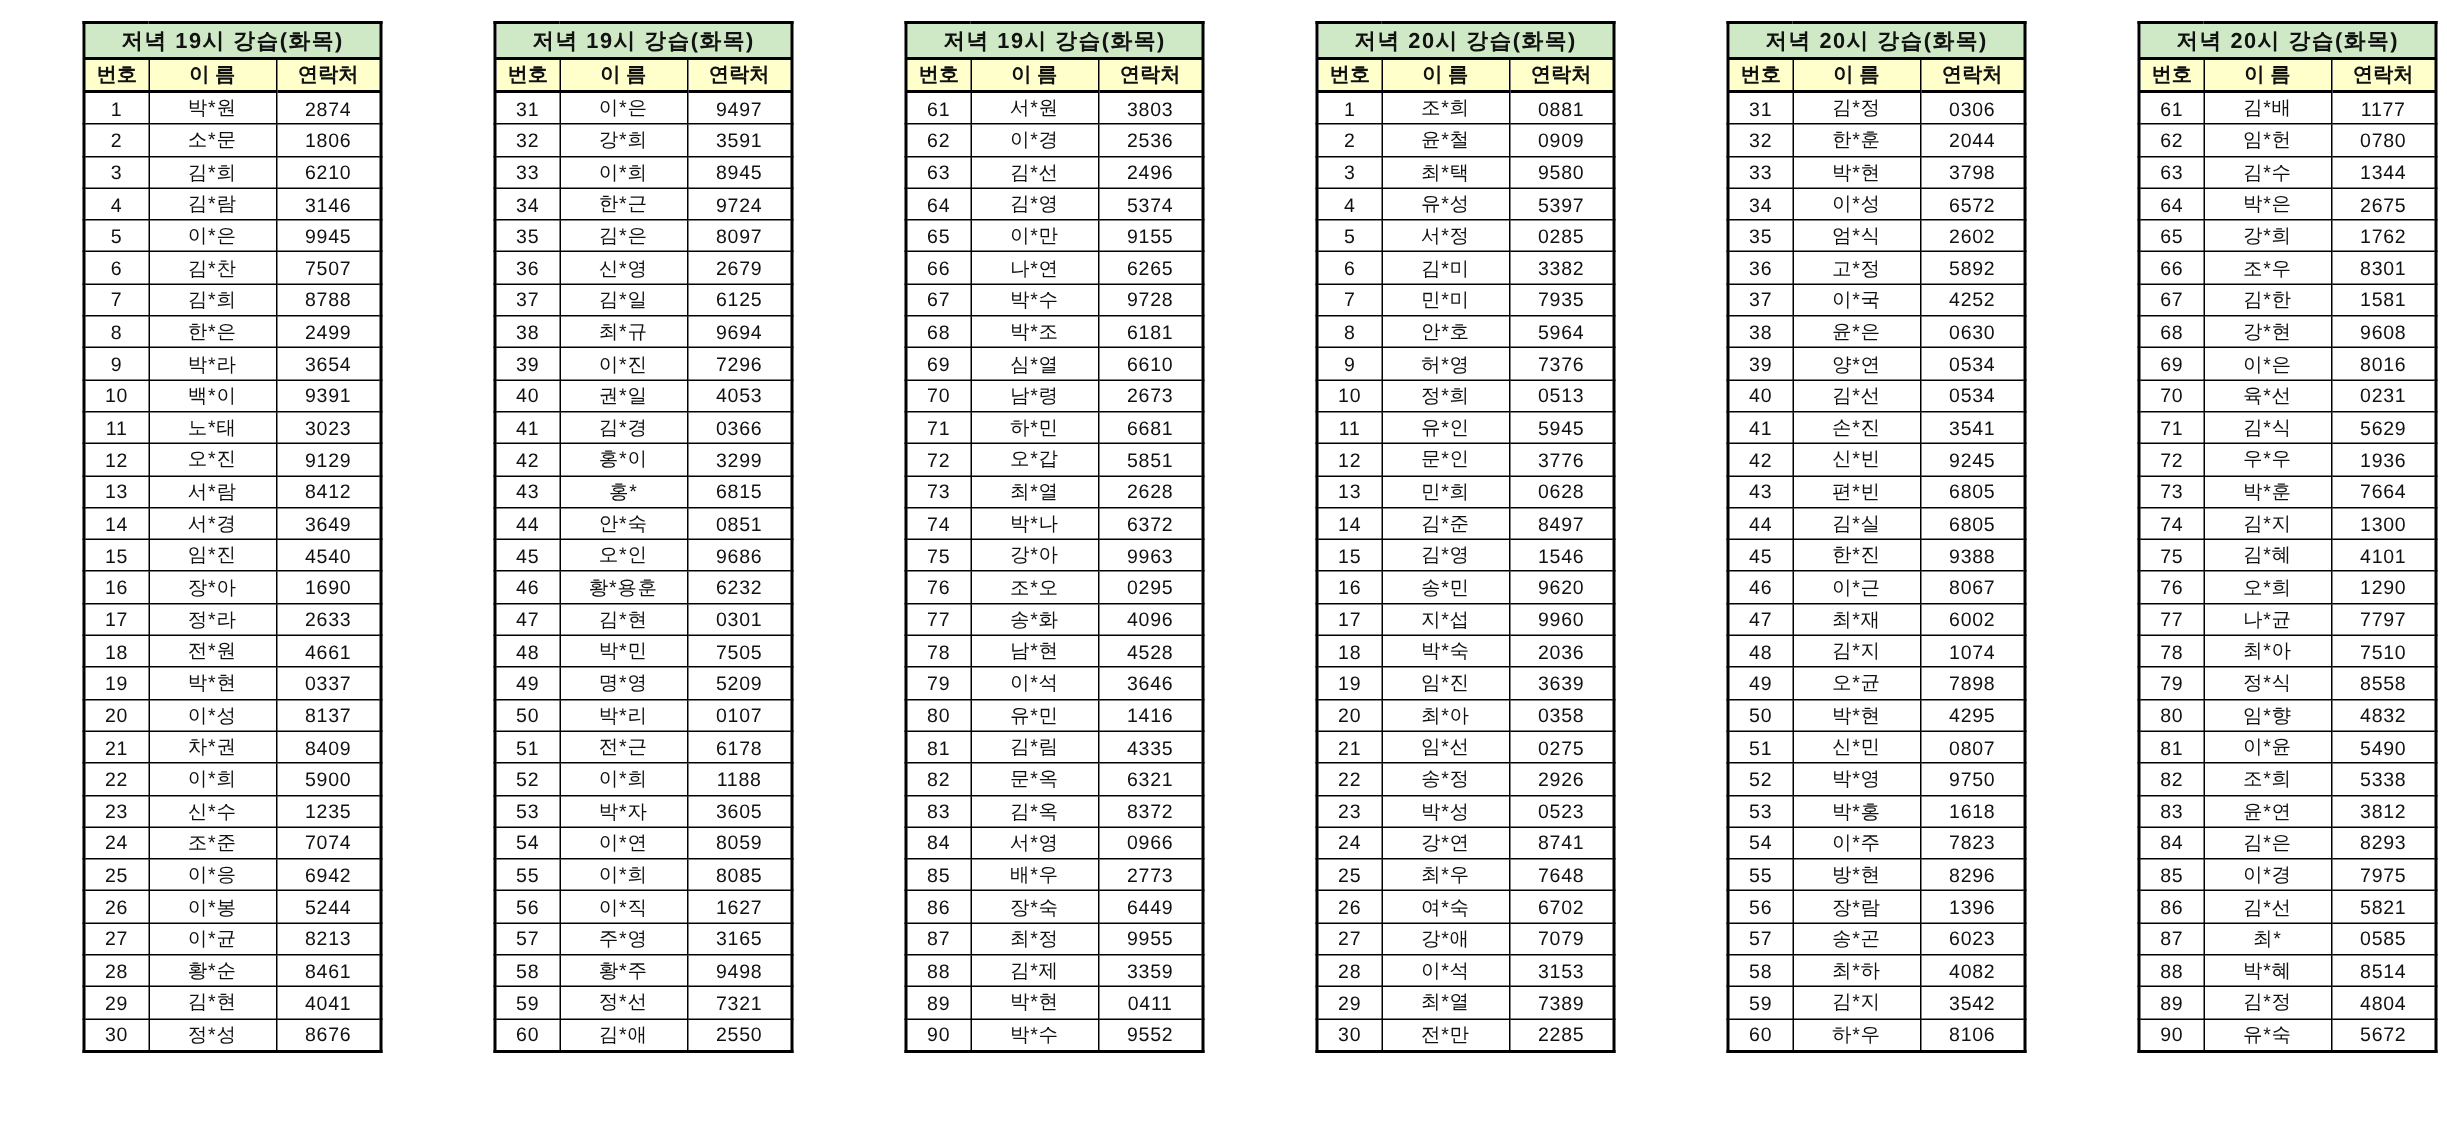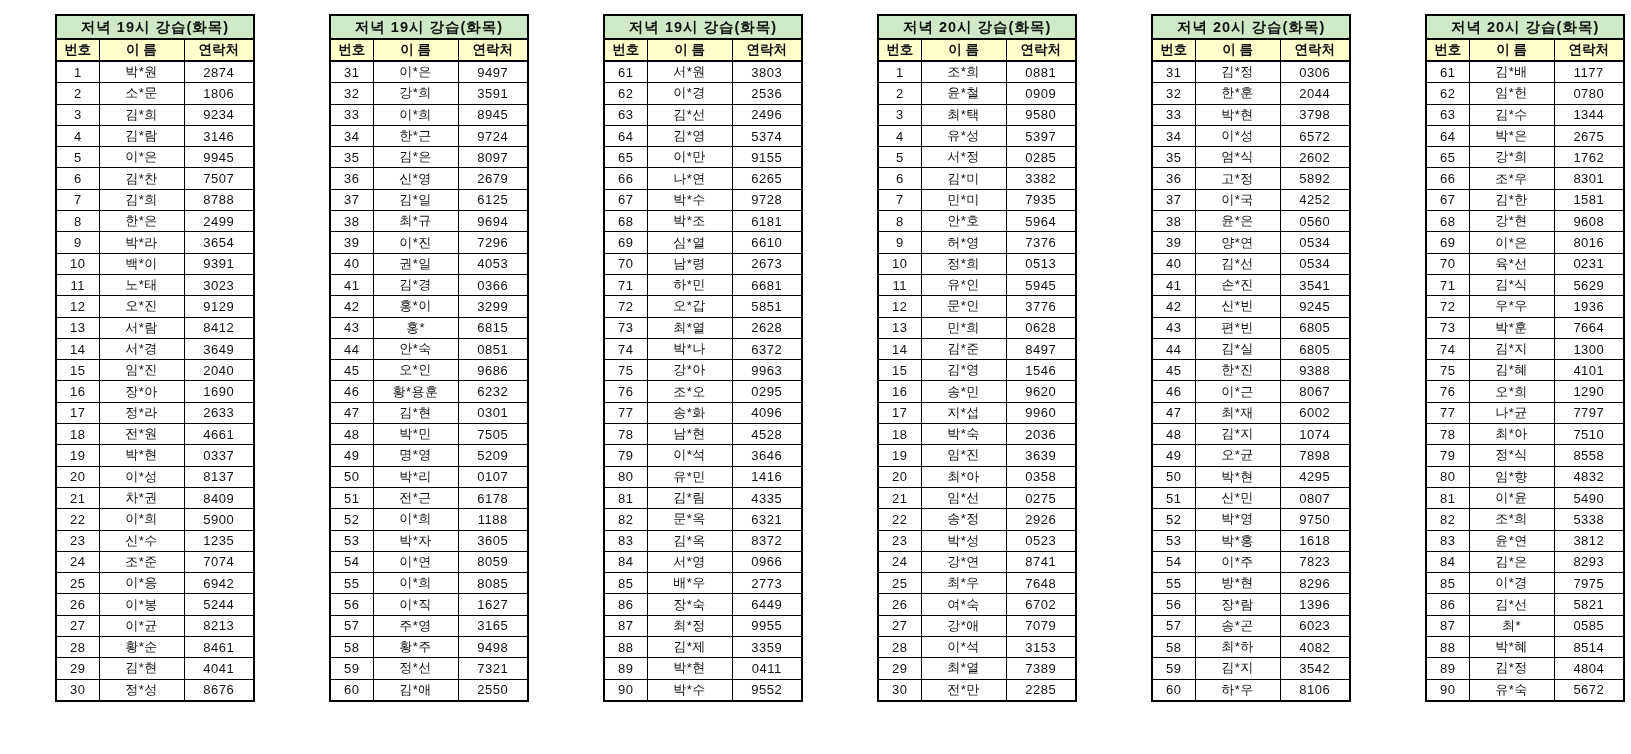--- a/index.html
+++ b/index.html
@@ -83,21 +83,21 @@
             <td>2874</td>
           </tr>
           <tr>
             <td>2</td>
             <td>소*문</td>
             <td>1806</td>
           </tr>
           <tr>
             <td>3</td>
             <td>김*희</td>
-            <td>9234</td>
+            <td>6210</td>
           </tr>
           <tr>
             <td>4</td>
             <td>김*람</td>
             <td>3146</td>
           </tr>
           <tr>
             <td>5</td>
             <td>이*은</td>
             <td>9945</td>
@@ -143,21 +143,21 @@
             <td>8412</td>
           </tr>
           <tr>
             <td>14</td>
             <td>서*경</td>
             <td>3649</td>
           </tr>
           <tr>
             <td>15</td>
             <td>임*진</td>
-            <td>2040</td>
+            <td>4540</td>
           </tr>
           <tr>
             <td>16</td>
             <td>장*아</td>
             <td>1690</td>
           </tr>
           <tr>
             <td>17</td>
             <td>정*라</td>
             <td>2633</td>
@@ -796,21 +796,21 @@
             <td>5892</td>
           </tr>
           <tr>
             <td>37</td>
             <td>이*국</td>
             <td>4252</td>
           </tr>
           <tr>
             <td>38</td>
             <td>윤*은</td>
-            <td>0560</td>
+            <td>0630</td>
           </tr>
           <tr>
             <td>39</td>
             <td>양*연</td>
             <td>0534</td>
           </tr>
           <tr>
             <td>40</td>
             <td>김*선</td>
             <td>0534</td>

